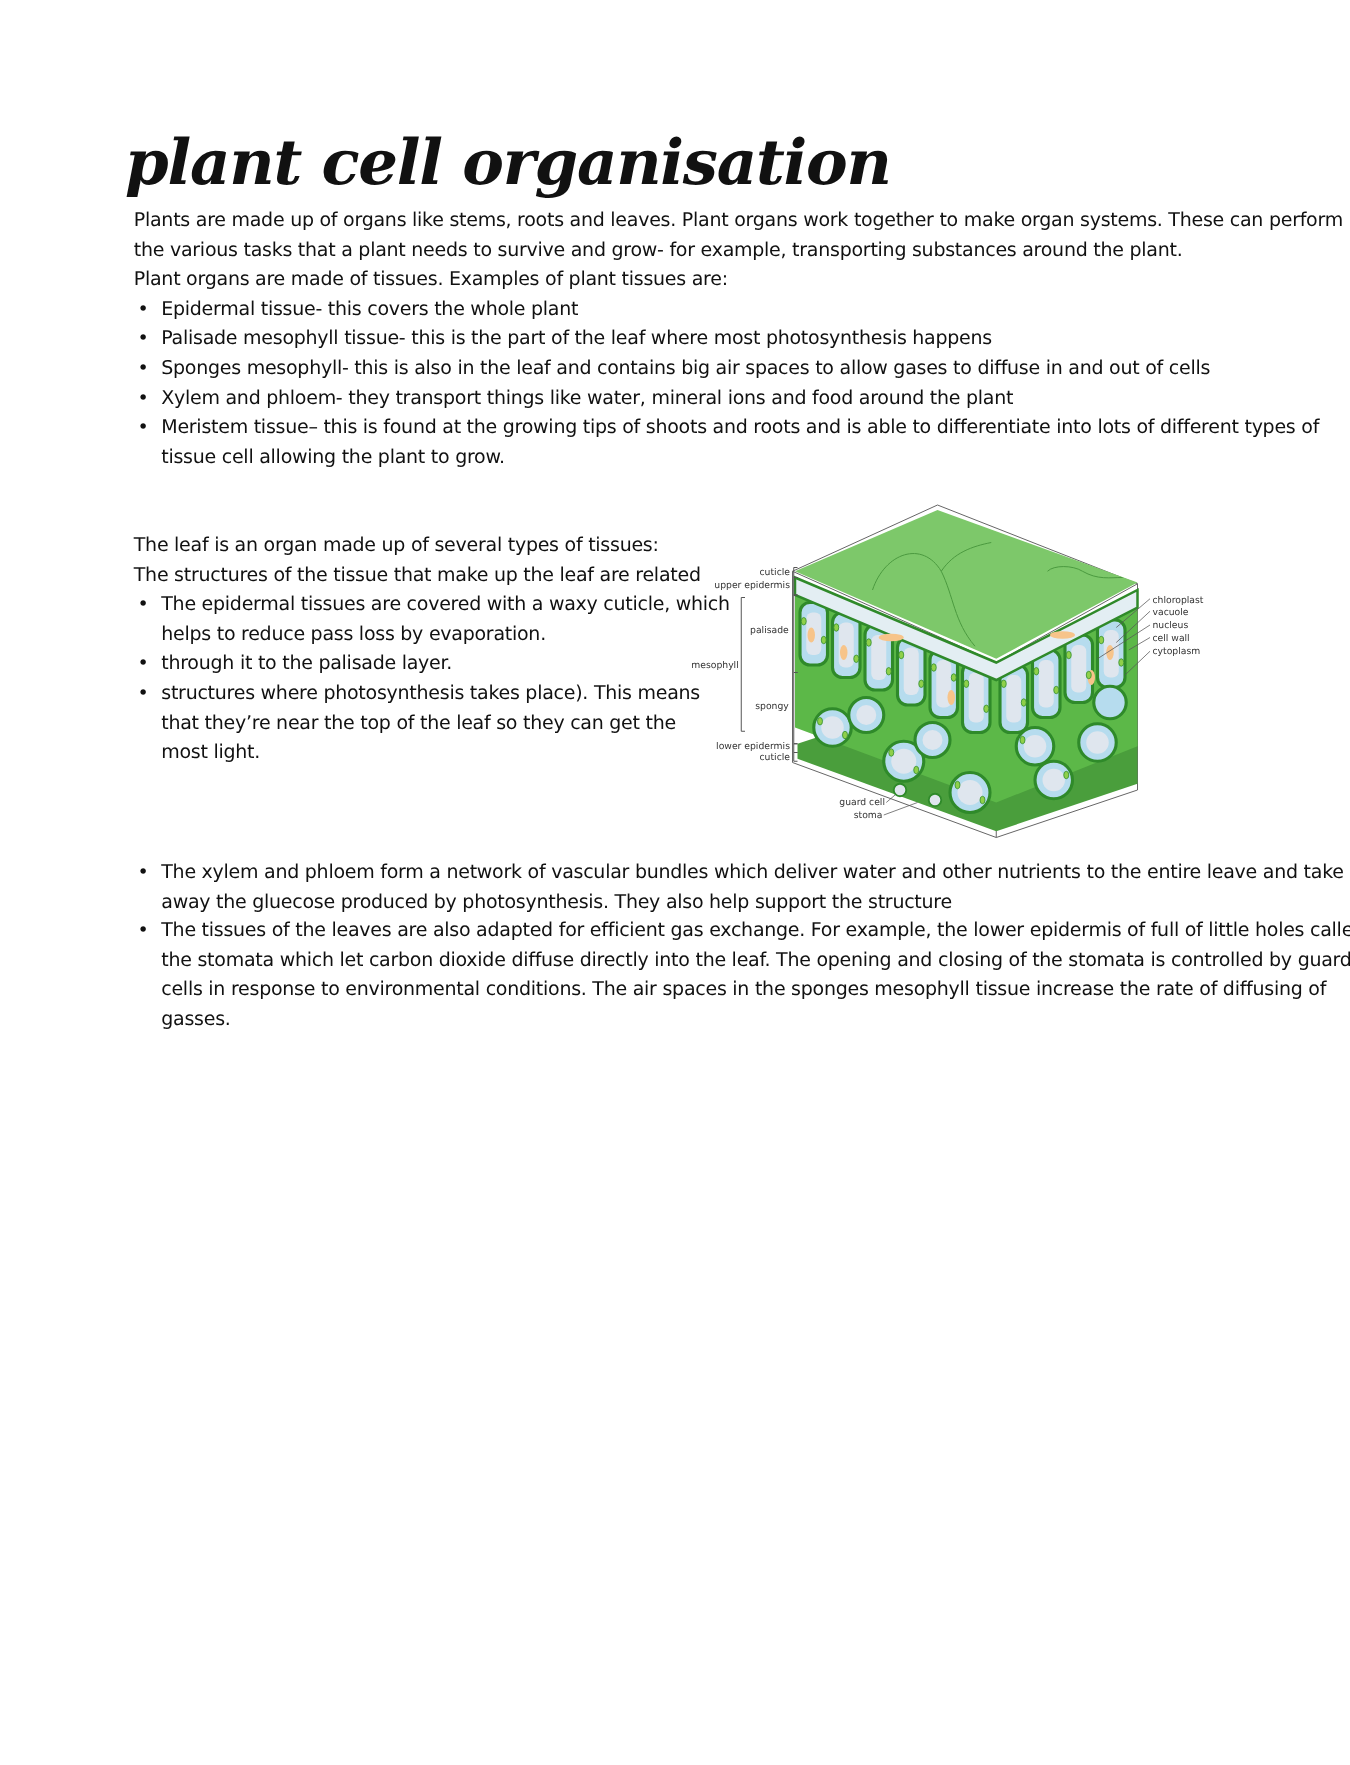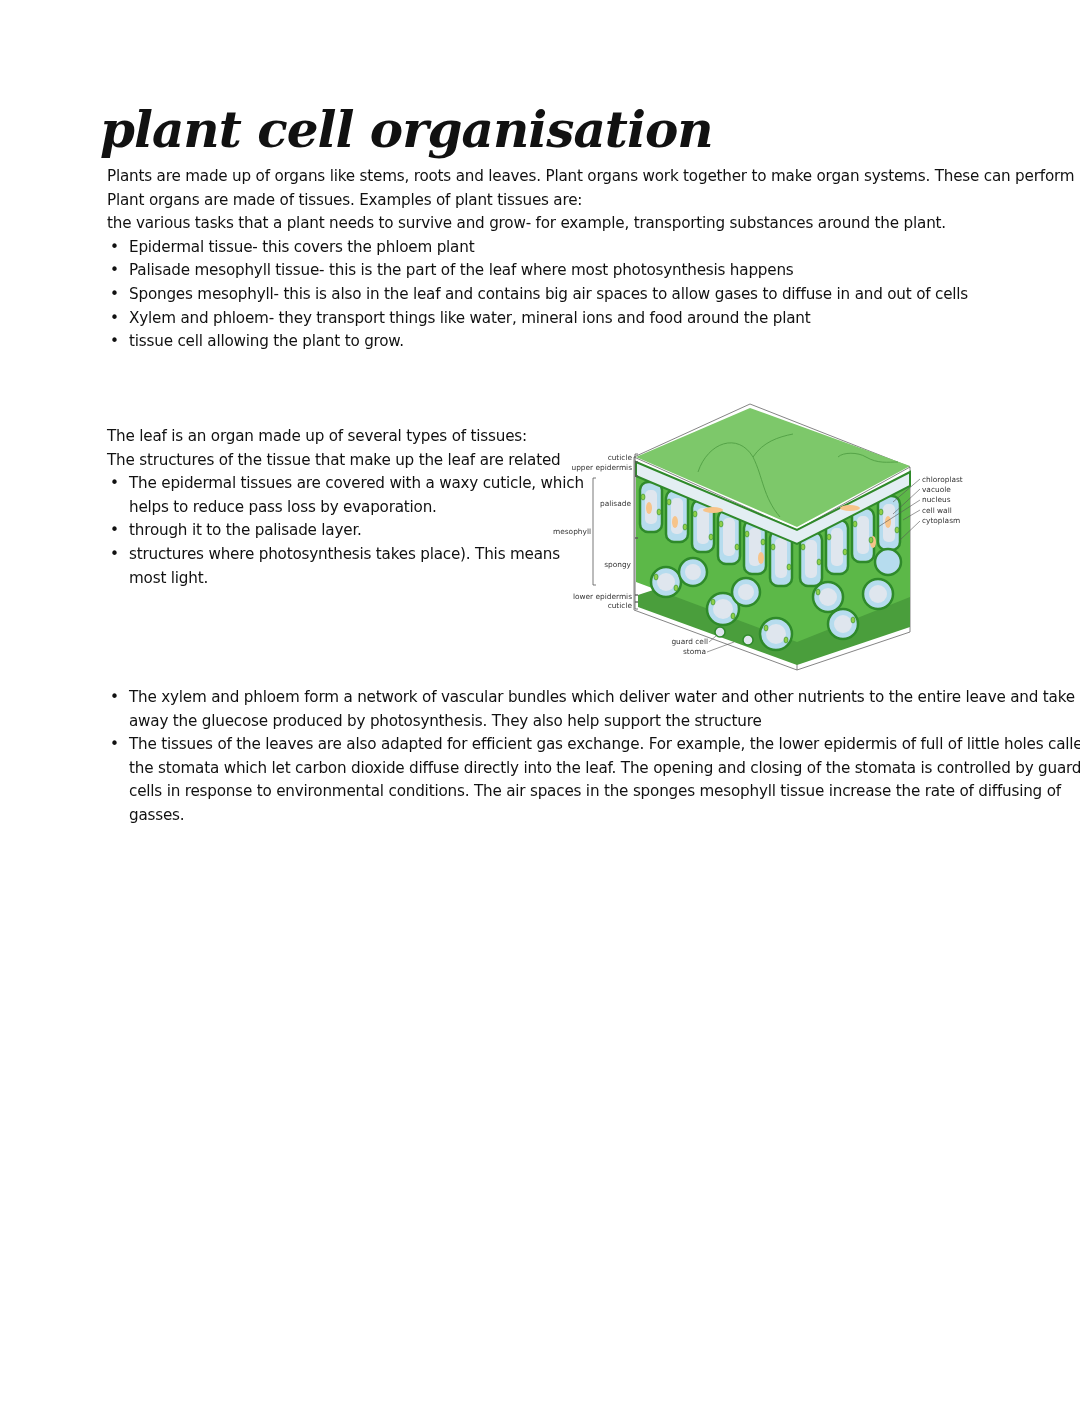--- a/index.html
+++ b/index.html
@@ -26,59 +26,61 @@
   </style>
 </head>
 <body>
 
 <div class="page">
 
   <div class="title">plant cell organisation</div>
 
   <div class="block txt" id="intro">
     <span class="line">Plants are made up of organs like stems, roots and leaves. Plant organs work together to make organ systems. These can perform</span>
+    <span class="line">the various tasks that a plant needs to survive and grow- for example, transporting substances around the plant.</span>
     <span class="line">Plant organs are made of tissues. Examples of plant tissues are:</span>
-    <span class="line">the various tasks that a plant needs to survive and grow- for example, transporting substances around the plant.</span>
-    <div class="bullet">
-      <span class="dot">•</span>
-      <span class="line">Epidermal tissue- this covers the phloem plant</span>
+    <div class="bullet">
+      <span class="dot">•</span>
+      <span class="line">Epidermal tissue- this covers the whole plant</span>
     </div>
     <div class="bullet">
       <span class="dot">•</span>
       <span class="line">Palisade mesophyll tissue- this is the part of the leaf where most photosynthesis happens</span>
     </div>
     <div class="bullet">
       <span class="dot">•</span>
       <span class="line">Sponges mesophyll- this is also in the leaf and contains big air spaces to allow gases to diffuse in and out of cells</span>
     </div>
     <div class="bullet">
       <span class="dot">•</span>
       <span class="line">Xylem and phloem- they transport things like water, mineral ions and food around the plant</span>
     </div>
     <div class="bullet">
       <span class="dot">•</span>
+      <span class="line">Meristem tissue– this is found at the growing tips of shoots and roots and is able to differentiate into lots of different types of</span>
       <span class="line">tissue cell allowing the plant to grow.</span>
     </div>
   </div>
 
   <div class="block txt" id="leaf">
     <span class="line">The leaf is an organ made up of several types of tissues:</span>
     <span class="line">The structures of the tissue that make up the leaf are related</span>
     <div class="bullet">
       <span class="dot">•</span>
       <span class="line">The epidermal tissues are covered with a waxy cuticle, which</span>
       <span class="line">helps to reduce pass loss by evaporation.</span>
     </div>
     <div class="bullet">
       <span class="dot">•</span>
       <span class="line">through it to the palisade layer.</span>
     </div>
     <div class="bullet">
       <span class="dot">•</span>
       <span class="line">structures where photosynthesis takes place). This means</span>
+      <span class="line">that they’re near the top of the leaf so they can get the</span>
       <span class="line">most light.</span>
     </div>
   </div>
 
   <div class="block txt" id="leaf2">
     <div class="bullet">
       <span class="dot">•</span>
       <span class="line">The xylem and phloem form a network of vascular bundles which deliver water and other nutrients to the entire leave and take</span>
       <span class="line">away the gluecose produced by photosynthesis. They also help support the structure</span>
     </div>

